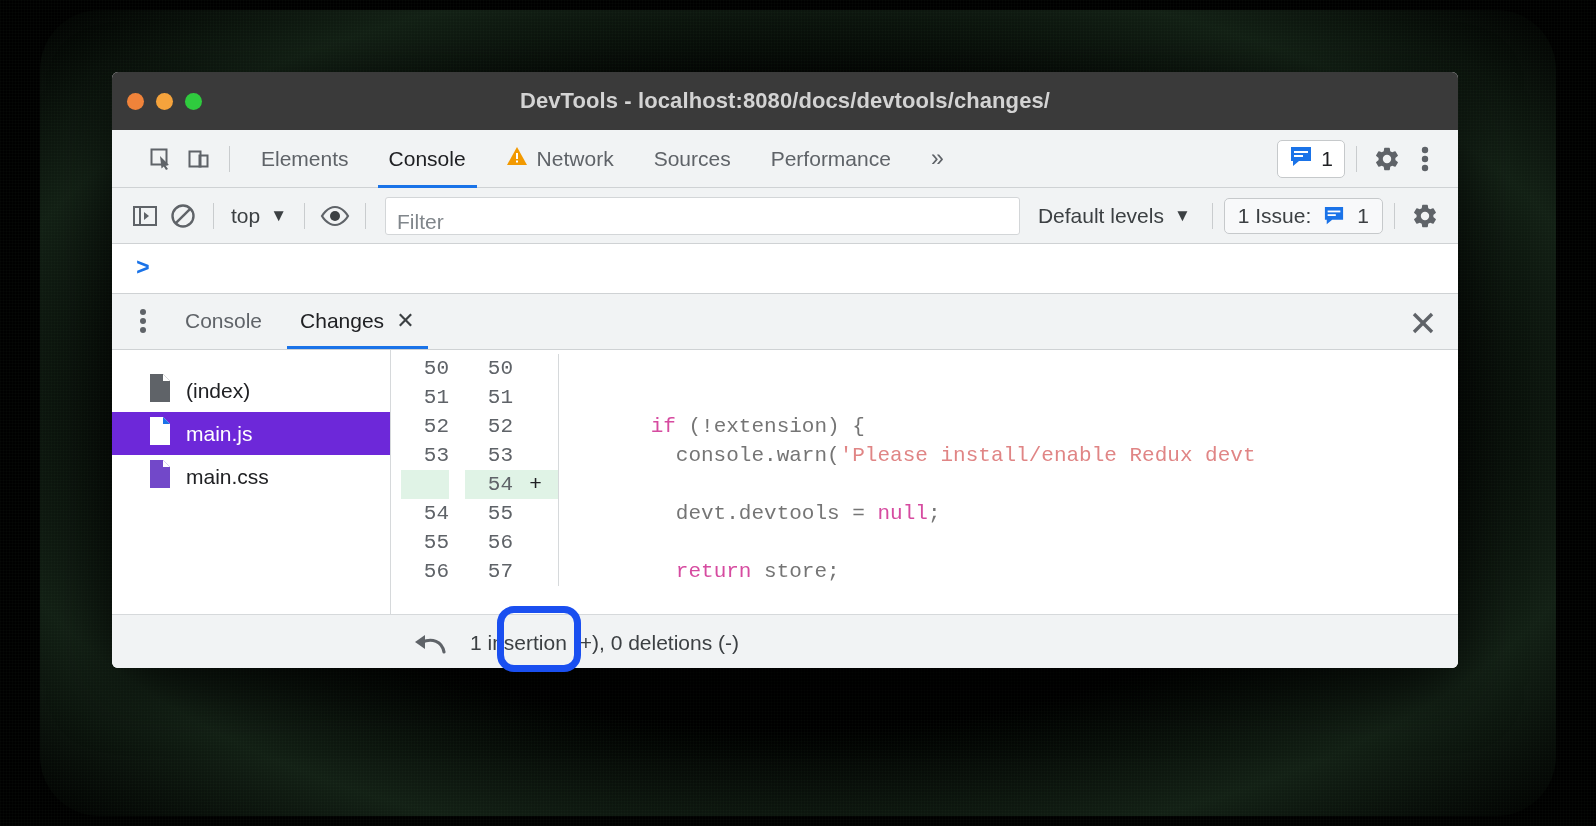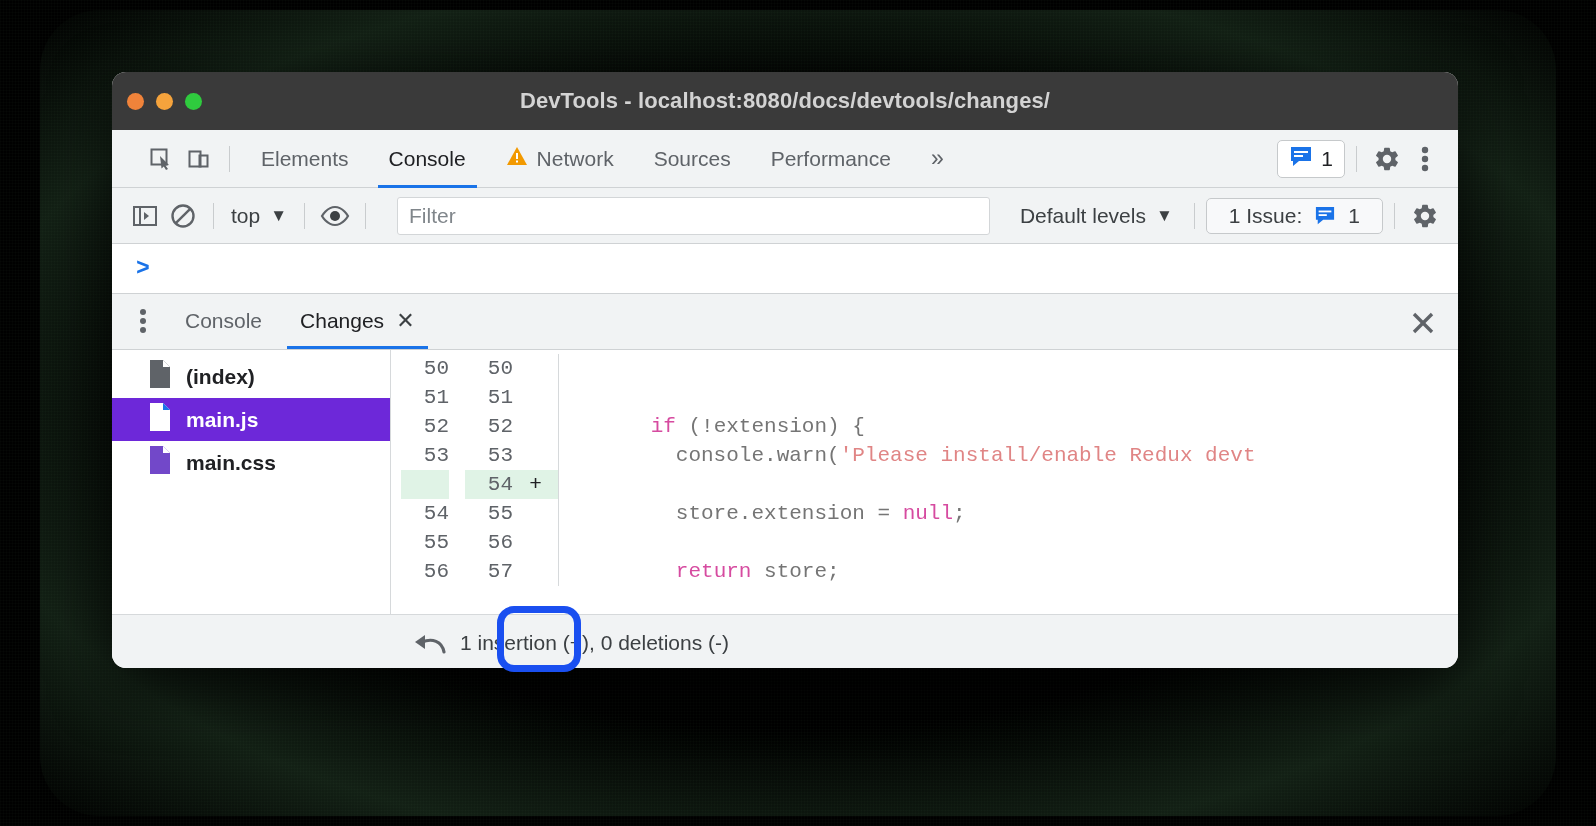--- a/index.html
+++ b/index.html
@@ -33,21 +33,21 @@
       repeating-linear-gradient(0deg, rgba(120,170,120,.05) 0 1px, transparent 1px 3px),
       repeating-linear-gradient(90deg, rgba(120,170,120,.05) 0 1px, transparent 1px 3px);
     pointer-events: none;
   }
 
   
   #window {
     position: absolute;
     left: 112px; top: 72px;
     width: 1346px; height: 596px;
-    border-radius: 14px;
+    border-radius: 6px;
     overflow: hidden;
     background: #ffffff;
     box-shadow: 0 18px 60px rgba(0,0,0,.65);
   }
 
   
   .titlebar {
     position: relative;
     height: 58px;
     background: #3a3a3a;
@@ -138,38 +138,38 @@
     font-size: 21px; color: #3c4043;
     padding: 0 6px;
     text-align: center;
   }
   .filter-input {
     flex: 1 1 auto;
     height: 36px;
     background: #ffffff;
     border: 1px solid #d3d6d8;
     border-radius: 3px;
-    display: flex; align-items: center;
+    display: flex; align-items: flex-end;
     padding: 0 11px;
-    margin: 0 20px;
+    margin: 0 8px;
     color: #80868b;
     font-size: 21px;
   }
   .levels {
     display: flex; align-items: center; gap: 10px;
     font-size: 21px; color: #3c4043;
     padding: 0 10px;
     white-space: nowrap;
     justify-content: flex-end;
   }
   .issues-chip {
     display: flex; align-items: center; gap: 11px;
     border: 1px solid #c6c9cb;
     border-radius: 5px;
-    padding: 5px 22px;
+    padding: 5px 13px;
     font-size: 21px; color: #3c4043;
     background: #f8f9fa;
     white-space: nowrap;
   }
 
   
   .prompt-row {
     height: 50px;
     background: #ffffff;
     border-bottom: 1px solid #cfd2d4;
@@ -224,24 +224,23 @@
   
   .drawer-body {
     display: flex;
     height: 264px;
     background: #ffffff;
   }
   .file-list {
     width: 279px;
     border-right: 1px solid #d6d9db;
     box-sizing: border-box;
-    padding-top: 5px;
+    padding-top: 19px;
     background: #ffffff;
     flex: 0 0 279px;
-    font-weight: bold;
   }
   .file-row {
     height: 43px;
     display: flex; align-items: center; gap: 14px;
     padding-left: 36px;
     font-size: 21px;
     color: #202124;
     box-sizing: border-box;
   }
   .file-row.selected { background: #6d28d9; color: #ffffff; }
@@ -304,20 +303,21 @@
   .revert-btn {
     width: 60px; height: 44px;
     margin-left: 9px;
     border-radius: 6px;
     background: #f1f3f4;
     display: flex; align-items: center; justify-content: center;
   }
   .footer-text {
     font-size: 21px;
     color: #3c4043;
+    margin-left: 10px;
   }
 
   
   .annot {
     position: absolute;
     left: 497px; top: 606px;
     width: 84px; height: 66px;
     border: 7px solid #1a4ff0;
     border-radius: 17px;
     box-sizing: border-box;
@@ -525,21 +525,21 @@
           <span>main.css</span>
         </div>
       </div>
 
       <div class="diff-pane" id="diff-pane">
           <div class="diff-line"><span class="ln a">50</span><span class="ln b">50</span><span class="marker"></span></div>
           <div class="diff-line"><span class="ln a">51</span><span class="ln b">51</span><span class="marker"></span><span class="code"><span class="tok-plain"></span></span></div>
           <div class="diff-line"><span class="ln a">52</span><span class="ln b">52</span><span class="marker"></span><span class="code"><span class="tok-plain">      </span><span class="tok-kw">if</span><span class="tok-plain"> (!extension) {</span></span></div>
           <div class="diff-line"><span class="ln a">53</span><span class="ln b">53</span><span class="marker"></span><span class="code"><span class="tok-plain">        console.warn(</span><span class="tok-str-faded">'Please install/enable Redux devt</span></span></div>
           <div class="diff-line ins"><span class="ln a"></span><span class="ln b">54</span><span class="marker">+</span></div>
-          <div class="diff-line"><span class="ln a">54</span><span class="ln b">55</span><span class="marker"></span><span class="code"><span class="tok-plain">        store.extension = </span><span class="tok-kw">null</span><span class="tok-plain">;</span></span></div>
+          <div class="diff-line"><span class="ln a">54</span><span class="ln b">55</span><span class="marker"></span><span class="code"><span class="tok-plain">        devt.devtools = </span><span class="tok-kw">null</span><span class="tok-plain">;</span></span></div>
           <div class="diff-line"><span class="ln a">55</span><span class="ln b">56</span><span class="marker"></span><span class="code"><span class="tok-plain"></span></span></div>
           <div class="diff-line"><span class="ln a">56</span><span class="ln b">57</span><span class="marker"></span><span class="code"><span class="tok-plain">        </span><span class="tok-kw">return</span><span class="tok-plain"> store;</span></span></div>
         </div>
     </div>
 
     <div class="drawer-footer">
       <div class="revert-btn">
         <svg width="36" height="26" viewBox="0 0 36 26">
           <path d="M13 5 L3 12 L13 19 Z" fill="#5f6368"></path>
           <path d="M10 12 C20 8 30 11 32 22" fill="none" stroke="#5f6368" stroke-width="3.2" stroke-linecap="round"></path>

